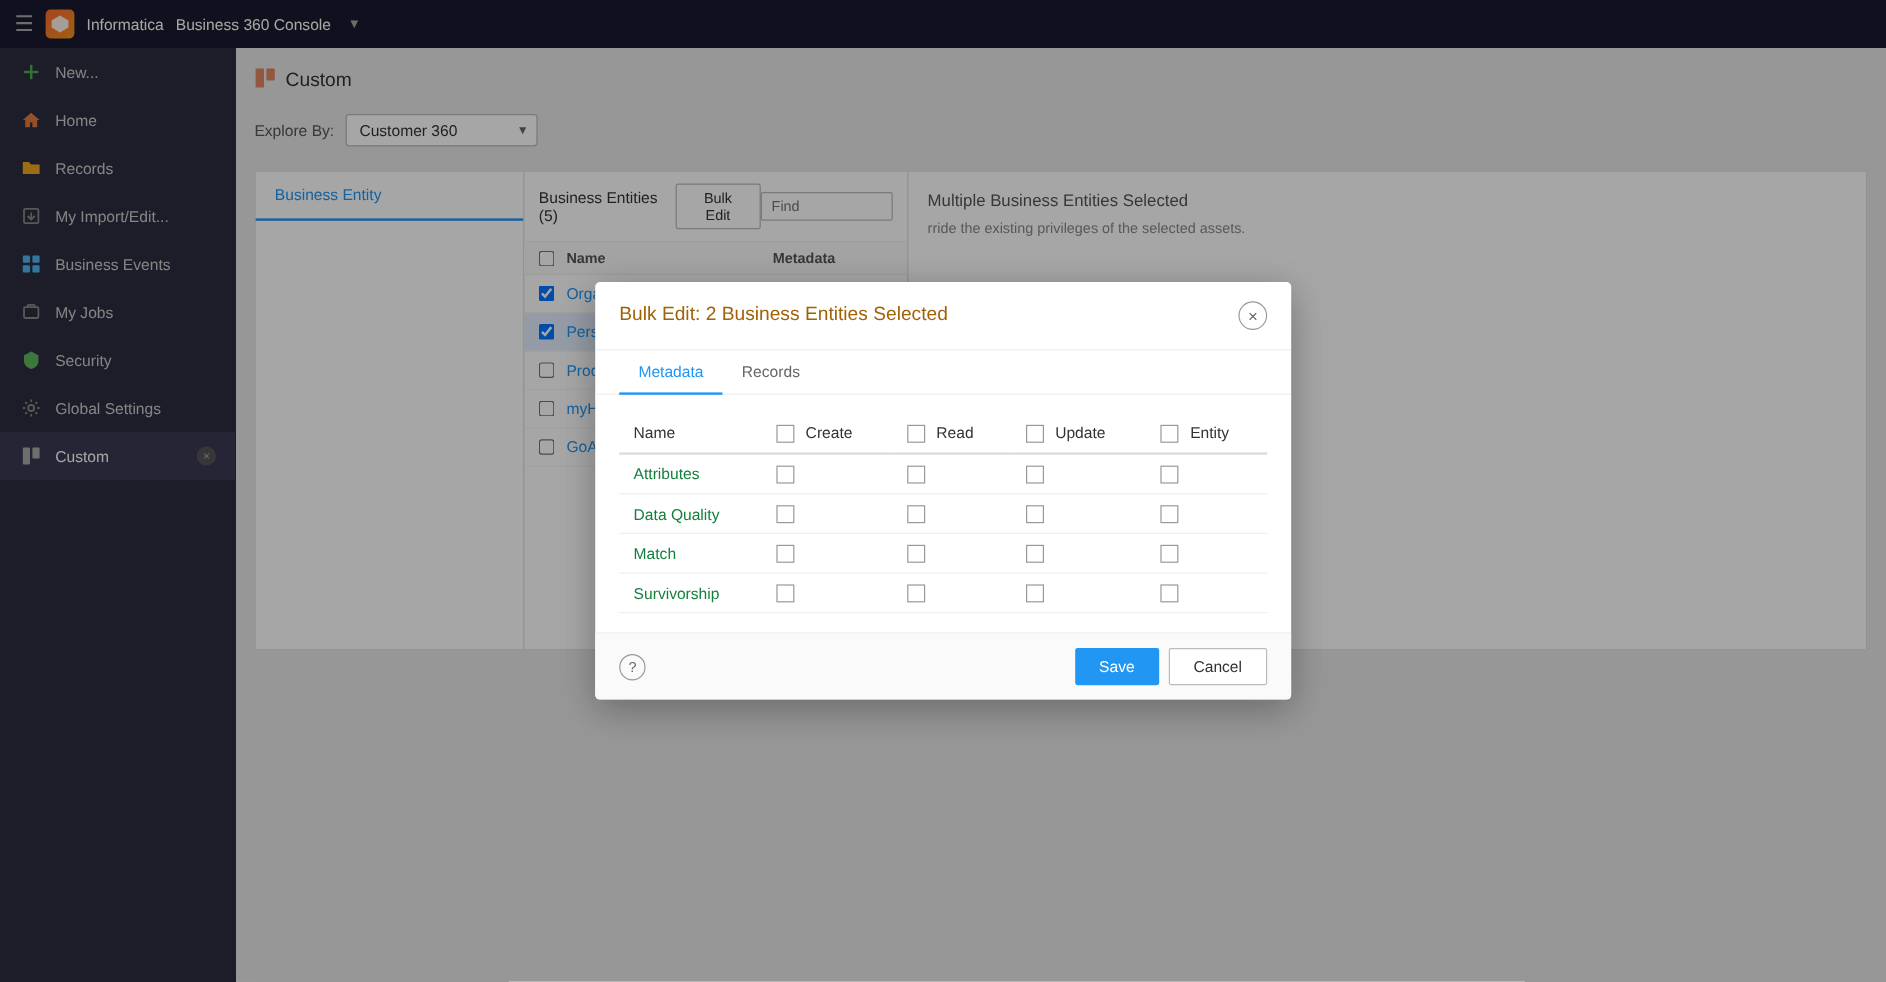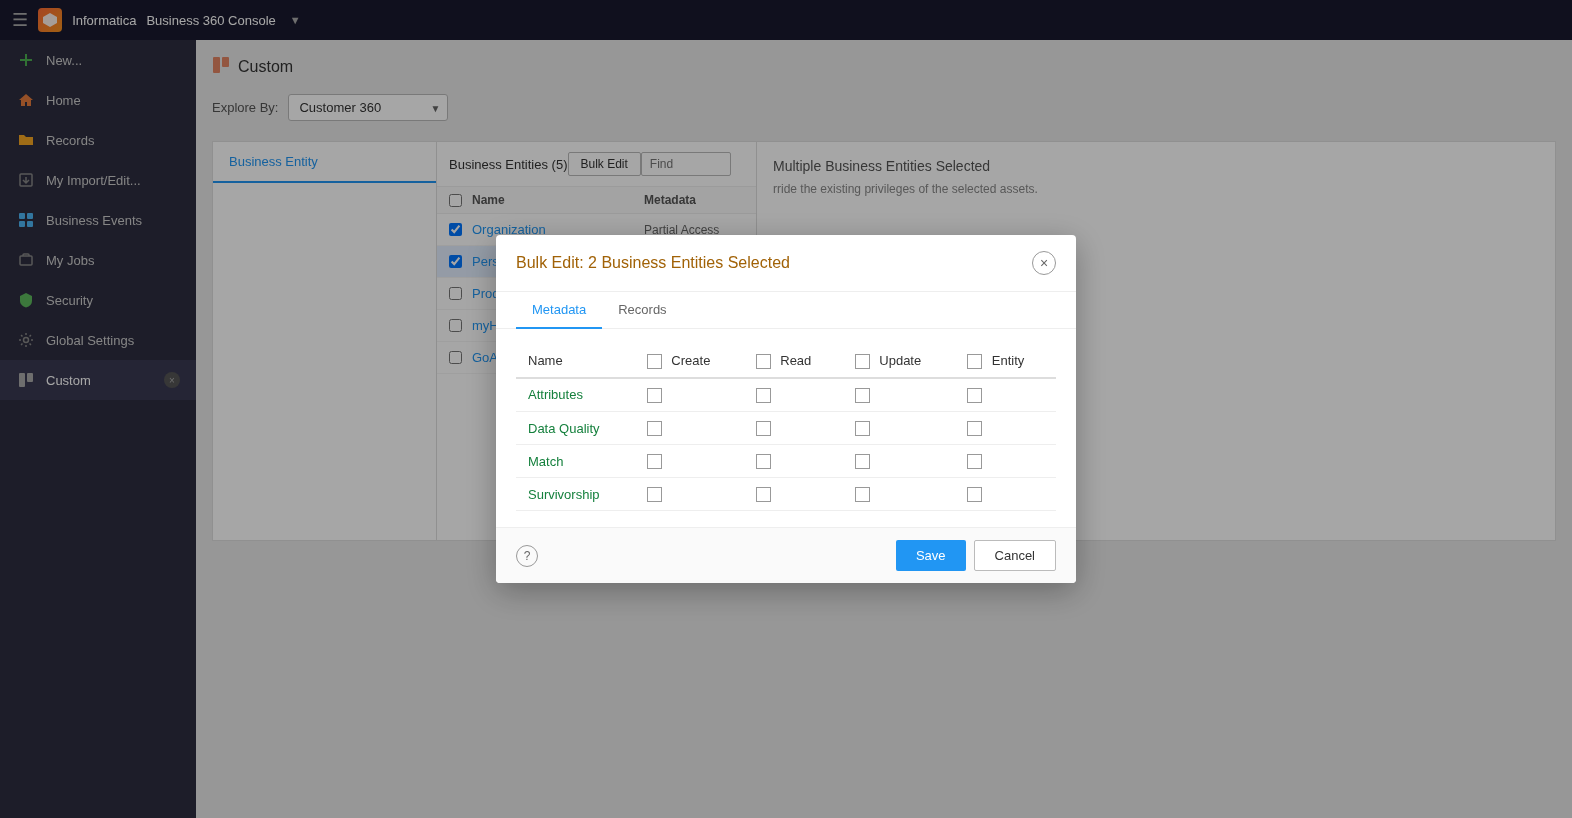--- a/index.html
+++ b/index.html
@@ -117,39 +117,39 @@
 
     
     .middle-panel {
       width: 320px;
       border-right: 1px solid #ddd;
       flex-shrink: 0;
     }
     .panel-header {
       display: flex;
       align-items: center;
-      justify-content: flex-start;
+      justify-content: space-between;
       padding: 10px 12px;
       border-bottom: 1px solid #eee;
     }
     .panel-title { font-size: 13px; color: #333; }
     .bulk-edit-btn {
       background: #fff;
       border: 1px solid #bbb;
       padding: 4px 12px;
       font-size: 12px;
       cursor: pointer;
       border-radius: 2px;
       color: #333;
     }
     .find-input {
       border: 1px solid #bbb;
       padding: 4px 8px;
       font-size: 12px;
-      width: 90px;
+      width: 110px;
       border-radius: 2px;
     }
     .table-header {
       display: flex;
       align-items: center;
       padding: 6px 12px;
       border-bottom: 1px solid #eee;
       background: #fafafa;
     }
     .table-header-checkbox { margin-right: 10px; }

